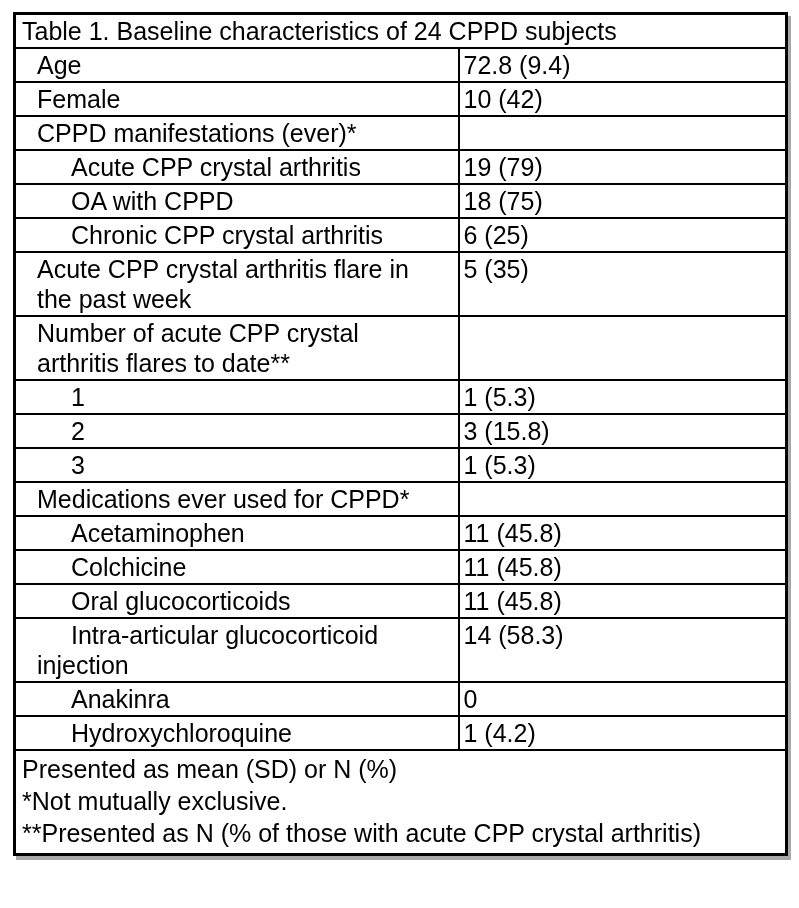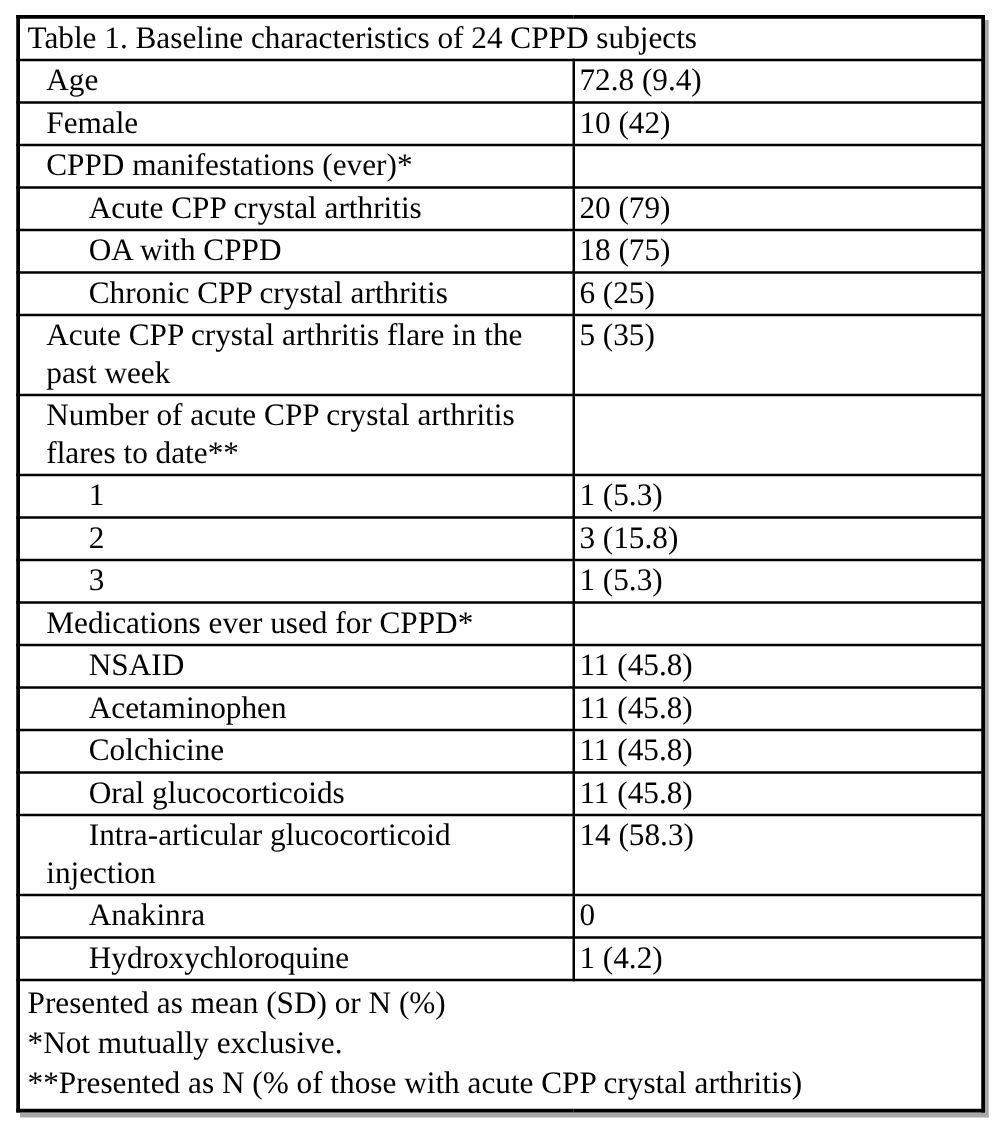--- a/index.html
+++ b/index.html
@@ -5,21 +5,21 @@
   html, body {
     margin: 0;
     padding: 0;
     background: #ffffff;
   }
   .page {
     position: relative;
     width: 799px;
     height: 908px;
     background: #ffffff;
-    font-family: Liberation Serif, serif;
+    font-family: Liberation Sans, sans-serif;
     color: #000000;
     overflow: hidden;
   }
   table.baseline-table {
     position: absolute;
     left: 13px;
     top: 12px;
     width: 772px;
     border-collapse: collapse;
     table-layout: fixed;
@@ -77,21 +77,21 @@
         <tr>
           <td class="label-cell">Female</td>
           <td class="value-cell">10 (42)</td>
         </tr>
         <tr>
           <td class="label-cell">CPPD manifestations (ever)*</td>
           <td class="value-cell"></td>
         </tr>
         <tr>
           <td class="label-cell indent">Acute CPP crystal arthritis</td>
-          <td class="value-cell">20 (79)</td>
+          <td class="value-cell">19 (79)</td>
         </tr>
         <tr>
           <td class="label-cell indent">OA with CPPD</td>
           <td class="value-cell">18 (75)</td>
         </tr>
         <tr>
           <td class="label-cell indent">Chronic CPP crystal arthritis</td>
           <td class="value-cell">6 (25)</td>
         </tr>
         <tr>
@@ -110,24 +110,20 @@
           <td class="label-cell indent">2</td>
           <td class="value-cell">3 (15.8)</td>
         </tr>
         <tr>
           <td class="label-cell indent">3</td>
           <td class="value-cell">1 (5.3)</td>
         </tr>
         <tr>
           <td class="label-cell">Medications ever used for CPPD*</td>
           <td class="value-cell"></td>
-        </tr>
-        <tr>
-          <td class="label-cell indent">NSAID</td>
-          <td class="value-cell">11 (45.8)</td>
         </tr>
         <tr>
           <td class="label-cell indent">Acetaminophen</td>
           <td class="value-cell">11 (45.8)</td>
         </tr>
         <tr>
           <td class="label-cell indent">Colchicine</td>
           <td class="value-cell">11 (45.8)</td>
         </tr>
         <tr>

